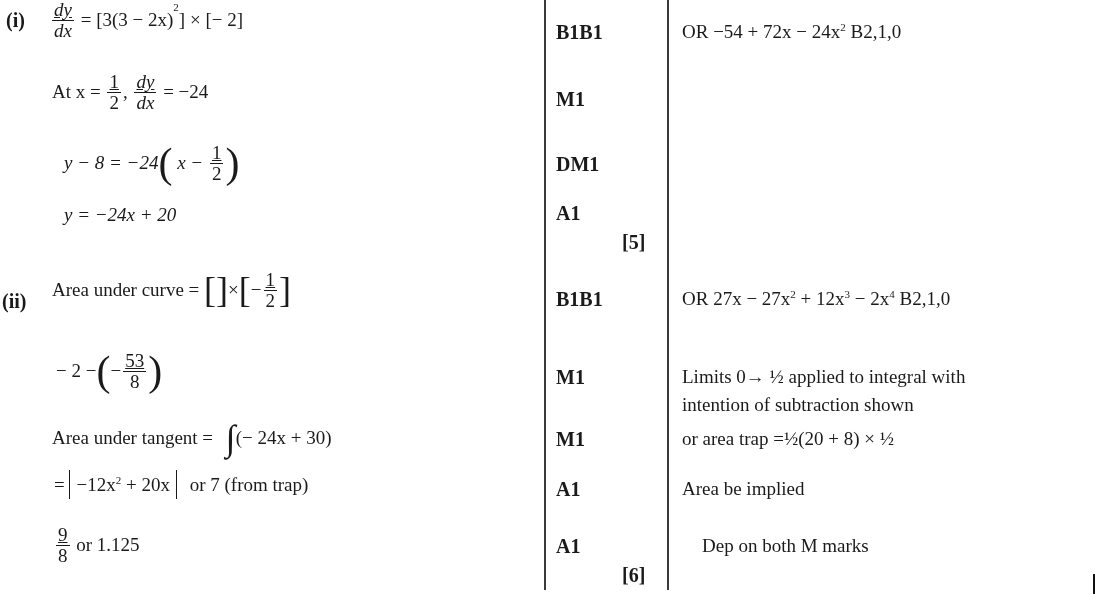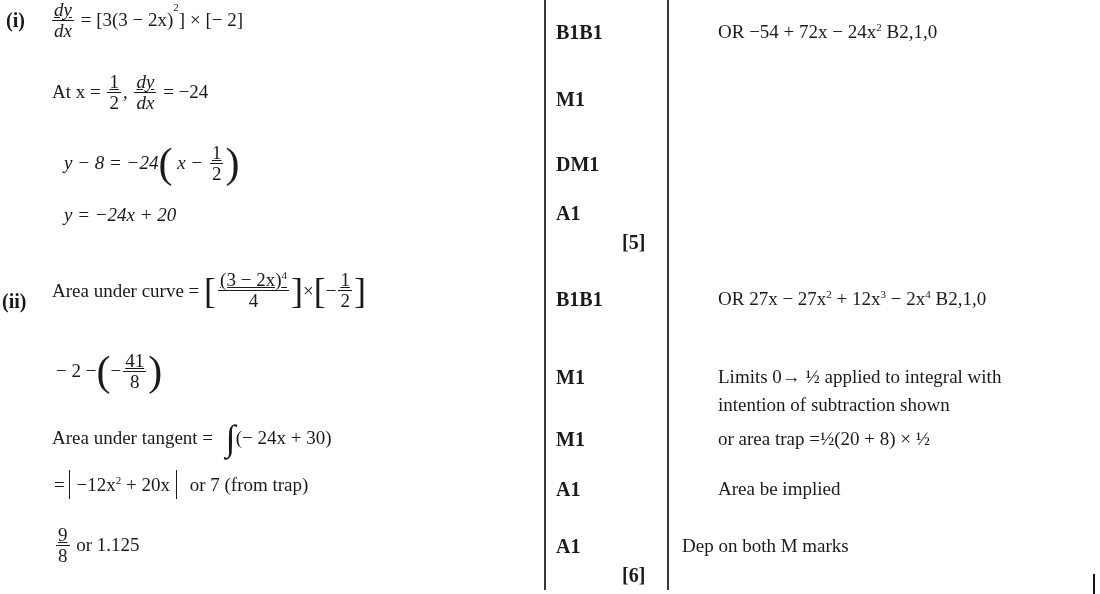--- a/index.html
+++ b/index.html
@@ -9,21 +9,21 @@
   .it { font-style:italic;margin-left:10px; }
   .bold { font-weight:bold; }
   .vline { position:absolute; background:#3a3a3a; width:2px; }
   .frac { display:inline-block; vertical-align:middle; text-align:center; line-height:1.05; margin:0 2px; }
   .frac .num { display:block; padding:0 2px; border-bottom:1px solid #1a1a1a;text-decoration:underline; }
   .frac .den { display:block; padding:0 2px; }
   .big { font-size:36px; font-weight:200; vertical-align:middle; line-height:1; }
   .bigp { font-size:42px; font-weight:200; vertical-align:middle; line-height:1; }
   sup { font-size:11px; }
   .mark { font-weight:bold; font-size:20px; }
-  .note { font-size:19px;margin-left:36px; }
+  .note { font-size:19px; }
 </style>
 </head>
 <body>
 
 <div class="vline" style="left:544px; top:0; height:590px;"></div>
 <div class="vline" style="left:667px; top:0; height:590px;"></div>
 <div class="vline" style="left:1093px; top:574px; height:20px; background:#111;"></div>
 
 <div class="abs bold" style="left:6px; top:9px; font-size:20px;">(i)</div>
 
@@ -66,32 +66,29 @@
 <div class="abs mark" style="left:622px; top:231px;">[5]</div>
 
 <div class="abs note" style="left:682px; top:21px;">
   <span>OR  −54 + 72x − 24x</span><sup>2</sup><span>  B2,1,0</span>
 </div>
 
 <div class="abs bold" style="left:2px; top:290px; font-size:20px;">(ii)</div>
 
 <div class="abs" style="left:52px; top:270px;">
   <span style="vertical-align:middle;">Area under curve =</span>
-  <span class="big">[</span><span class="frac">
-    <span class="num"><span>(3 − 2x)</span><sup>4</sup></span>
-    <span class="den">4</span>
-  </span><span class="big">]</span><span style="vertical-align:middle;">×</span><span class="big">[</span><span style="vertical-align:middle;">−</span><span class="frac">
+  <span class="big">[</span><span class="big">]</span><span style="vertical-align:middle;">×</span><span class="big">[</span><span style="vertical-align:middle;">−</span><span class="frac">
     <span class="num">1</span>
     <span class="den">2</span>
   </span><span class="big">]</span>
 </div>
 
 <div class="abs" style="left:56px; top:350px;">
   <span style="vertical-align:middle;">− 2 −</span><span class="bigp">(</span><span style="vertical-align:middle;">−</span><span class="frac">
-    <span class="num">41</span>
+    <span class="num">53</span>
     <span class="den">8</span>
   </span><span class="bigp">)</span>
 </div>
 
 <div class="abs" style="left:52px; top:420px;">
   <span style="vertical-align:middle;">Area under tangent =</span>
   <span class="big" style="margin-left:8px;">∫</span><span style="vertical-align:middle;">(− 24x + 30)</span>
 </div>
 
 <div class="abs" style="left:54px; top:474px;">
@@ -115,13 +112,13 @@
 <div class="abs mark" style="left:556px; top:535px;">A1</div>
 <div class="abs mark" style="left:622px; top:564px;">[6]</div>
 
 <div class="abs note" style="left:682px; top:288px;">
   <span>OR  27x − 27x</span><sup>2</sup><span> + 12x</span><sup>3</sup><span> − 2x</span><sup>4</sup><span>  B2,1,0</span>
 </div>
 <div class="abs note" style="left:682px; top:366px;">Limits 0→ ½ applied to integral with</div>
 <div class="abs note" style="left:682px; top:394px;">intention of subtraction shown</div>
 <div class="abs note" style="left:682px; top:428px;">or area trap =½(20 + 8) × ½</div>
 <div class="abs note" style="left:682px; top:478px;">Area be implied</div>
-<div class="abs note" style="left:646px; top:535px;">Dep on both M marks</div>
+<div class="abs note" style="left:702px; top:535px;">Dep on both M marks</div>
 
 </body></html>

